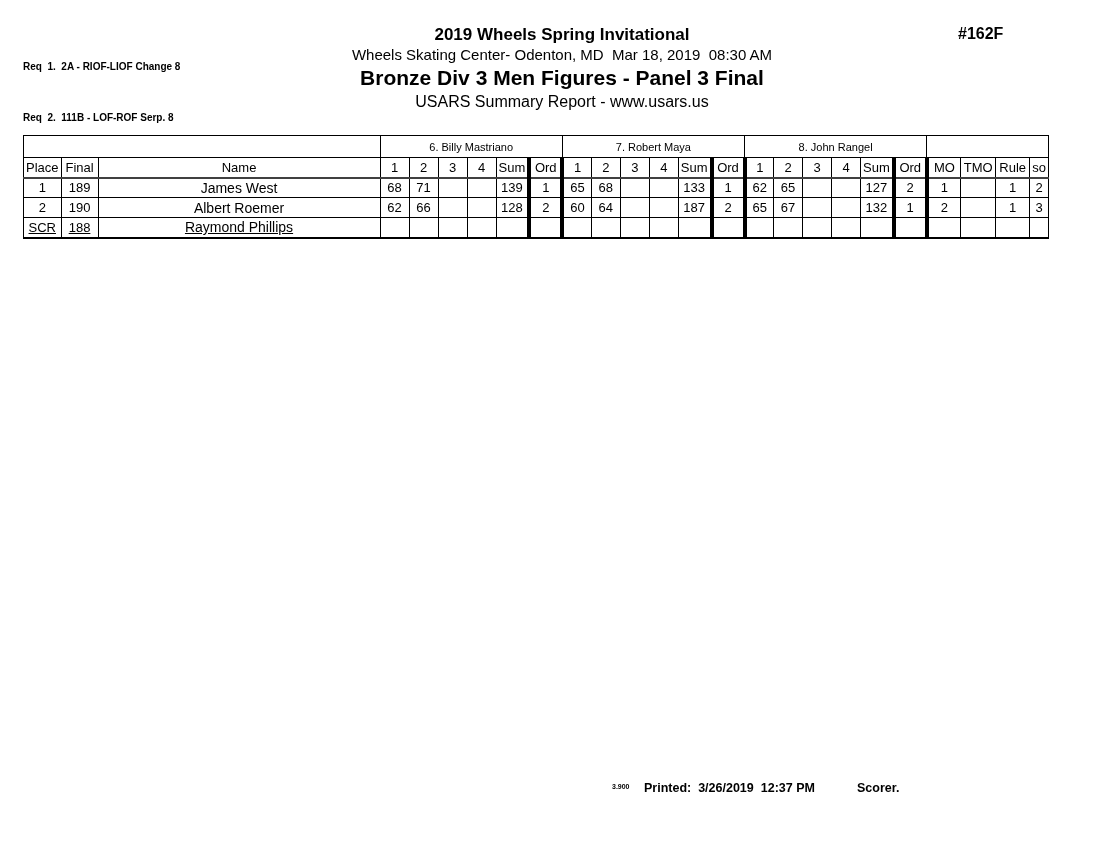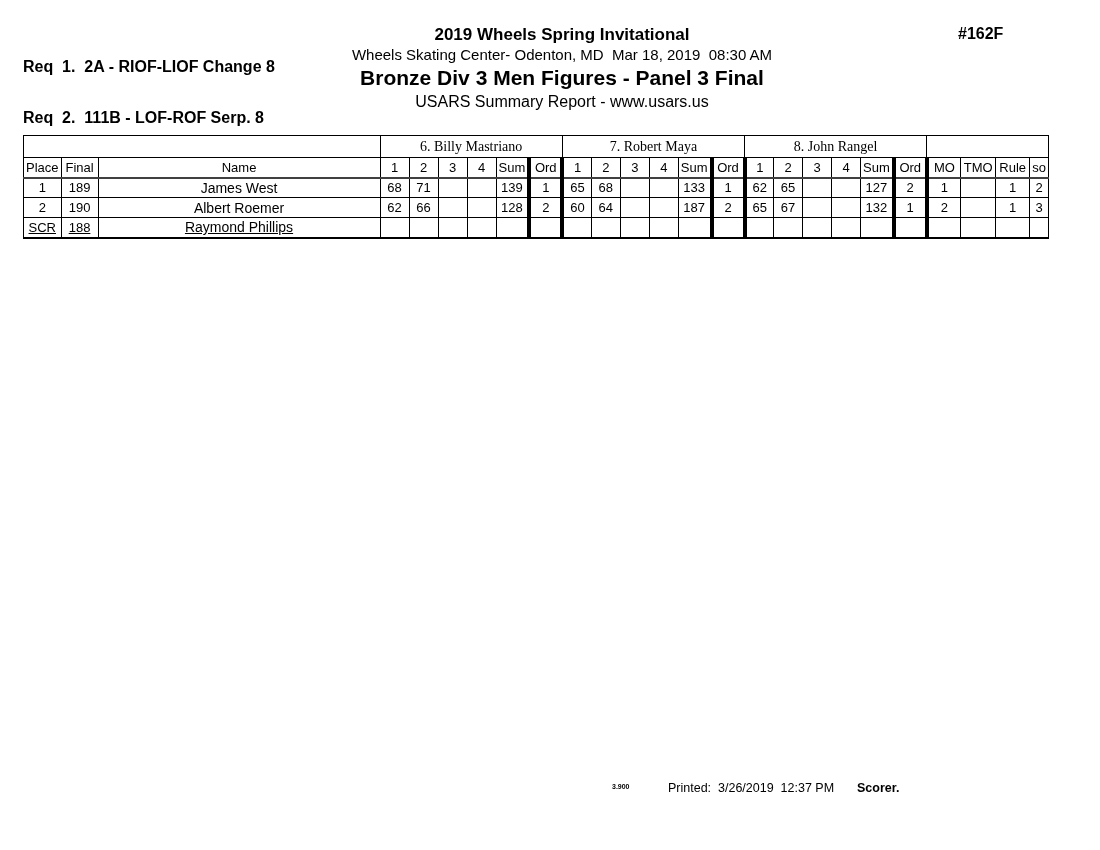--- a/index.html
+++ b/index.html
@@ -1,53 +1,53 @@
 <!DOCTYPE html>
 <html><head>
 <meta charset="utf-8">
 <style>
   * { margin:0; padding:0; box-sizing:border-box; }
   html,body { width:1100px; height:850px; background:#ffffff; color:#000;
     font-family:"Liberation Sans","DejaVu Sans",sans-serif; }
   .page { position:relative; width:1100px; height:850px; background:#fff; overflow:hidden; }
 
   
-  .req-block { position:absolute; left:23px; top:24px; font-size:16px; font-weight:bold;
+  .req-block { position:absolute; left:23px; top:24px; font-size:10px; font-weight:bold;
     line-height:17px; white-space:pre; }
 
   
   .title-block { position:absolute; left:12px; top:24px; width:1100px; text-align:center; }
   .title-event   { font-size:17px; font-weight:bold; line-height:21px; white-space:pre; }
   .title-venue   { font-size:15px; line-height:20px; white-space:pre; }
   .title-division{ font-size:21px; font-weight:bold; line-height:26px; white-space:pre; }
   .title-report  { font-size:16px; line-height:21px; white-space:pre; }
 
   .event-number { position:absolute; left:958px; top:25px; font-size:16px; font-weight:bold; }
 
   
   table.results { position:absolute; left:23px; top:135px; border-collapse:collapse;
     table-layout:fixed; font-size:13px; }
   table.results td, table.results th { border:1px solid #000; height:20px; overflow:hidden;
     white-space:nowrap; padding:0 2px; font-weight:normal; text-align:center; }
   tr.judge-row td { height:22px; }
   td.spacer { border:none; background:transparent; }
-  td.judge-name { text-align:left; padding-left:5px; font-size:14px; white-space:pre;font-family:Liberation Serif, serif; }
+  td.judge-name { text-align:left; padding-left:5px; font-size:11px; white-space:pre; }
   tr.head-row th { border-bottom:2px solid #404040; }
   tr.last-row td { border-bottom:2px solid #000;text-decoration:underline; }
   .ord  { border-left:4px solid #000 !important; border-right:4px solid #000 !important; }
   .b    { font-weight:bold; }
   .al   { text-align:left; padding-left:4px; }
   .ar   { text-align:right; padding-right:4px; }
   .ac   { text-align:center; }
   .pad6 { padding-left:7px; }
   td.name-cell { font-size:14px;margin-top:6px; }
 
   
   .footer-version { position:absolute; left:612px; top:783px; font-size:7px; font-weight:bold; white-space:pre; }
-  .footer-printed { position:absolute; left:644px; top:781px; font-size:12.5px; font-weight:normal; white-space:pre;margin-left:24px; }
+  .footer-printed { position:absolute; left:644px; top:781px; font-size:12.5px; font-weight:bold; white-space:pre; }
   .footer-scorer  { position:absolute; left:857px; top:781px; font-size:12.5px; font-weight:bold; white-space:pre; }
 </style>
 </head>
 <body>
 
 <div class="page">
 
   <div class="req-block">
     <div>Req  1.  2A - RIOF-LIOF Change 8</div>
     <div>Req  2.  111B - LOF-ROF Serp. 8</div>

